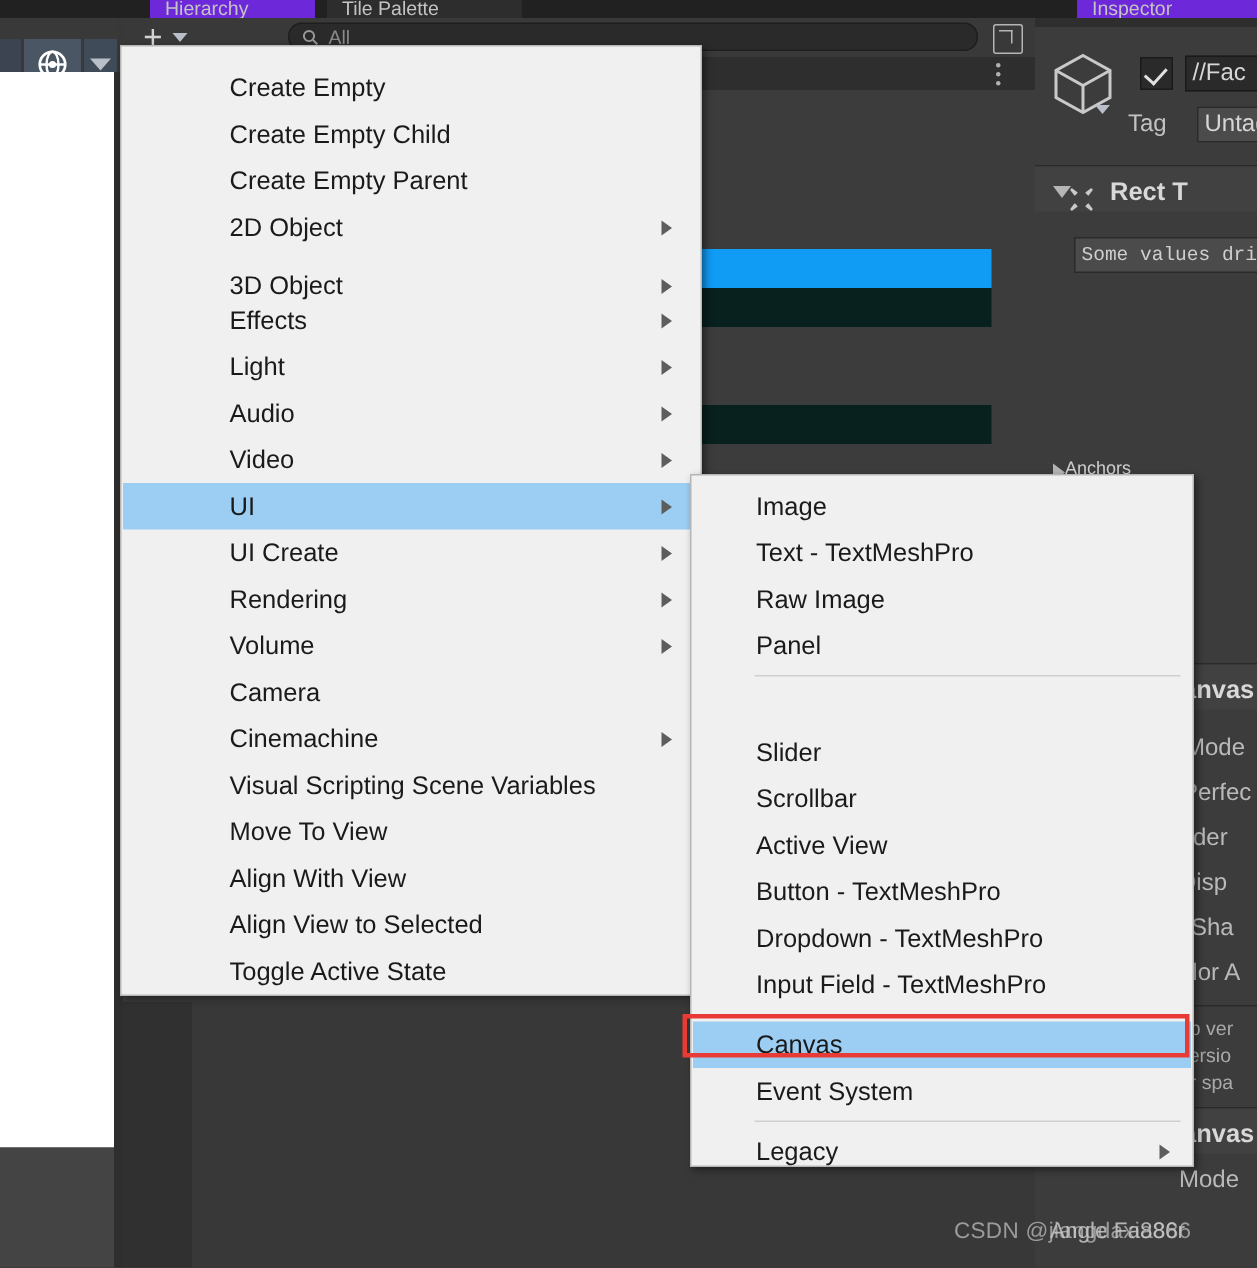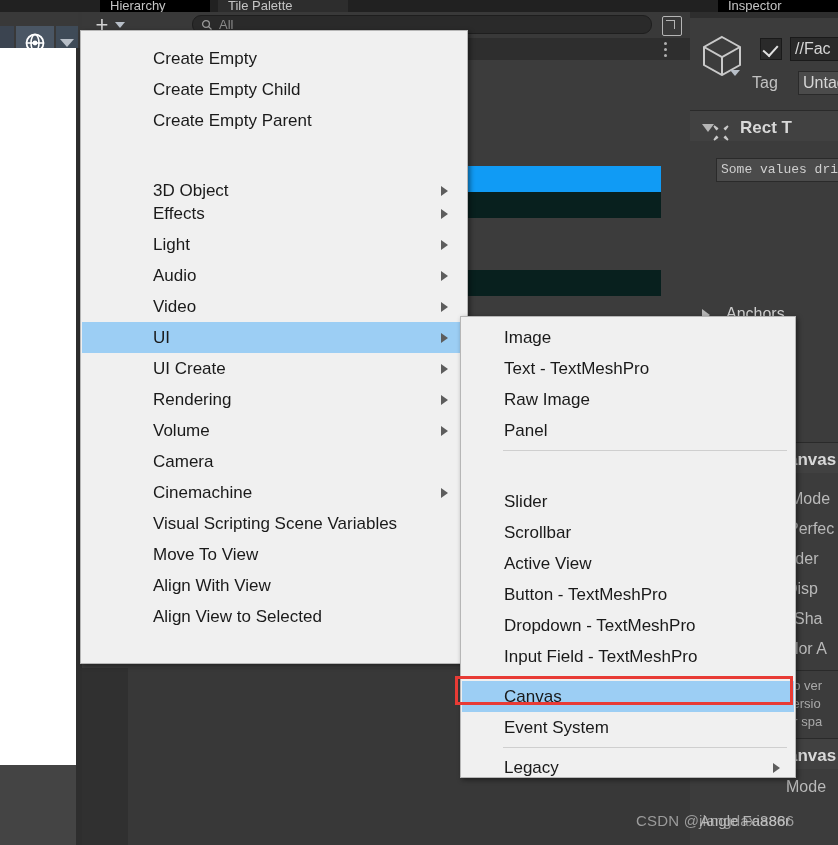--- a/index.html
+++ b/index.html
@@ -9,21 +9,21 @@
     font-family:"Liberation Sans","DejaVu Sans",sans-serif;
     -webkit-font-smoothing:antialiased;
   }
   
   #root{position:absolute;inset:0;}
 
   .tabstrip{position:absolute;left:0;top:0;width:838px;height:12px;background:#212121;}
   .tab{position:absolute;top:0;height:12px;background:#353535;color:#c4c4c4;
        font-size:13px;line-height:12px;padding:0 10px;box-sizing:border-box;
        white-space:nowrap;overflow:hidden;}
-  .tab.active{background:#000000;}
+  .tab.active{background:#6d28d9;}
   .tab-hierarchy{left:100px;width:110px;}
   .tab-tilepalette{left:218px;width:130px;background:#2d2d2d;}
   .tab-inspector{left:690px;width:148px;background:#3c3c3c;margin-left:28px;}
 
   
   .toolbar-left{position:absolute;left:0;top:12px;width:78px;height:36px;background:#393939;}
   .tb-btn{position:absolute;top:14px;height:34px;box-sizing:border-box;}
   .tb-caret-left{left:0;width:14px;top:14px;height:34px;background:#3b4450;}
   .tb-globe{left:16px;width:38px;top:14px;height:34px;background:#4a5664;
             display:flex;align-items:center;justify-content:center;}
@@ -87,21 +87,21 @@
   .comp-title{position:absolute;color:#d8d8d8;font-size:17px;font-weight:700;white-space:nowrap;}
   .foldout{position:absolute;width:0;height:0;border-top:6px solid transparent;
        border-bottom:6px solid transparent;border-left:8px solid #b5b5b5;}
   .foldout.open{border-left:6px solid transparent;border-right:6px solid transparent;
        border-top:8px solid #b5b5b5;border-bottom:0;}
   .rect-ic{position:absolute;left:22px;top:112px;width:18px;height:18px;}
   .driven{position:absolute;left:26px;top:146px;width:130px;height:24px;background:#4b4b4b;
        border:1px solid #2a2a2a;box-sizing:border-box;color:#cfcfcf;
        font-family:"Liberation Mono","DejaVu Sans Mono",monospace;font-size:13px;line-height:22px;
        padding-left:4px;white-space:nowrap;overflow:hidden;}
-  .anch-lbl{position:absolute;left:36px;top:293px;color:#cfcfcf;font-size:16px;}
+  .anch-lbl{position:absolute;left:20px;top:293px;color:#cfcfcf;font-size:12px;}
   .insp-field{position:absolute;color:#b9b9b9;font-size:16px;white-space:nowrap;}
   .insp-small{position:absolute;color:#a9a9a9;font-size:13px;white-space:nowrap;}
 
   
   .menu{position:absolute;background:#f0f0f0;border:1px solid #b6b6b6;
         box-shadow:2px 2px 5px rgba(0,0,0,.45);box-sizing:border-box;}
   .menu-main{left:80px;top:30px;width:388px;height:634px;}
   .menu-sub{left:460px;top:316px;width:336px;height:462px;}
   .mi{position:absolute;left:1px;right:1px;height:31px;display:flex;align-items:center;
       font-size:17px;color:#1a1a1a;padding-left:71px;box-sizing:border-box;cursor:default;}
@@ -262,20 +262,24 @@
   <div class="menu menu-main" id="menu-main">
       <div class="mi" style="top: 12px;">
         <span>Create Empty</span>
       </div>
       <div class="mi" style="top: 43px;">
         <span>Create Empty Child</span>
       </div>
       <div class="mi" style="top: 74px;">
         <span>Create Empty Parent</span>
       </div>
+      <div class="mi" style="top: 105px;">
+        <span>2D Object</span>
+        <span class="arrow"></span>
+      </div>
       <div class="mi" style="top: 144px;">
         <span>3D Object</span>
         <span class="arrow"></span>
       </div>
       <div class="mi" style="top: 167px;">
         <span>Effects</span>
         <span class="arrow"></span>
       </div>
       <div class="mi" style="top: 198px;">
         <span>Light</span>
@@ -316,20 +320,23 @@
         <span>Visual Scripting Scene Variables</span>
       </div>
       <div class="mi" style="top: 508px;">
         <span>Move To View</span>
       </div>
       <div class="mi" style="top: 539px;">
         <span>Align With View</span>
       </div>
       <div class="mi" style="top: 570px;">
         <span>Align View to Selected</span>
+      </div>
+      <div class="mi" style="top: 601px;">
+        <span>Toggle Active State</span>
       </div>
     </div>
 
   <div class="menu menu-sub" id="menu-sub">
       <div class="mi" style="top: 5px;">
         <span>Image</span>
       </div>
       <div class="mi" style="top: 36px;">
         <span>Text - TextMeshPro</span>
       </div>

